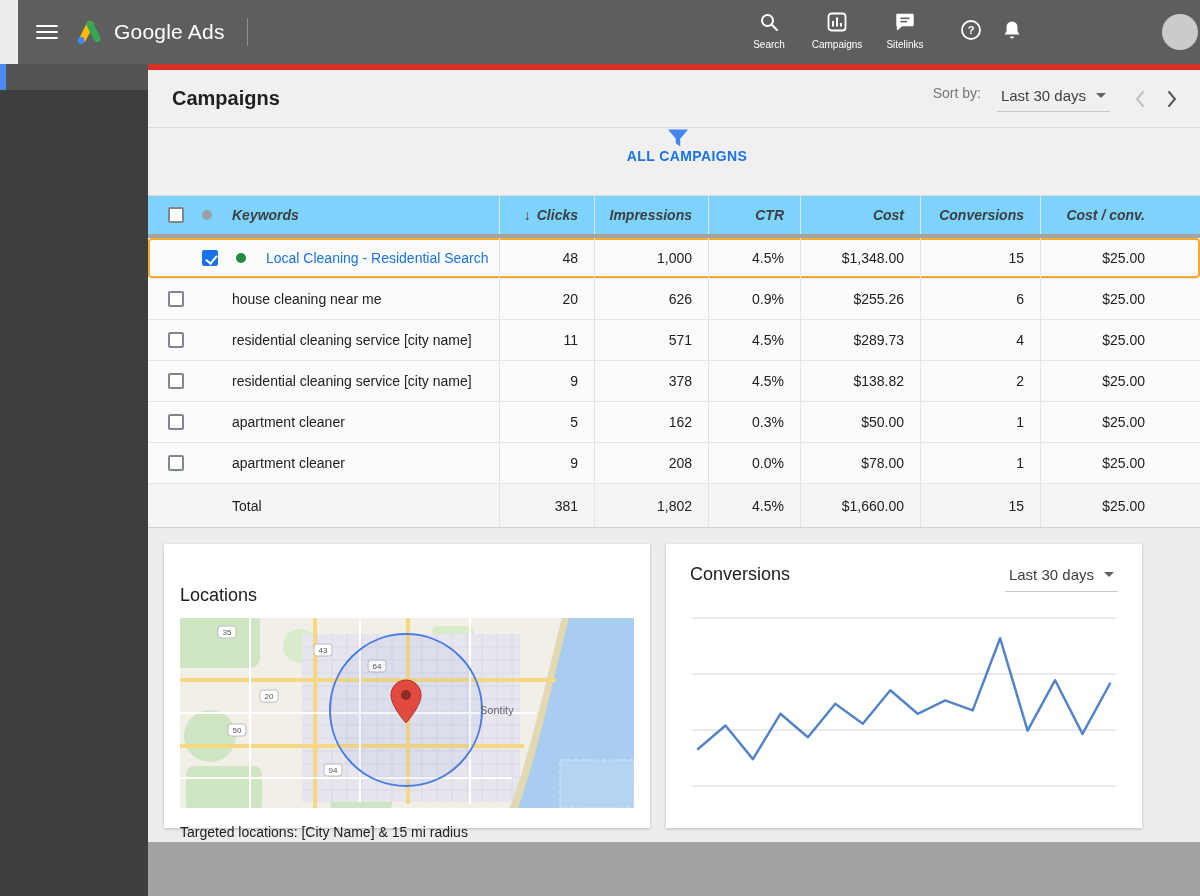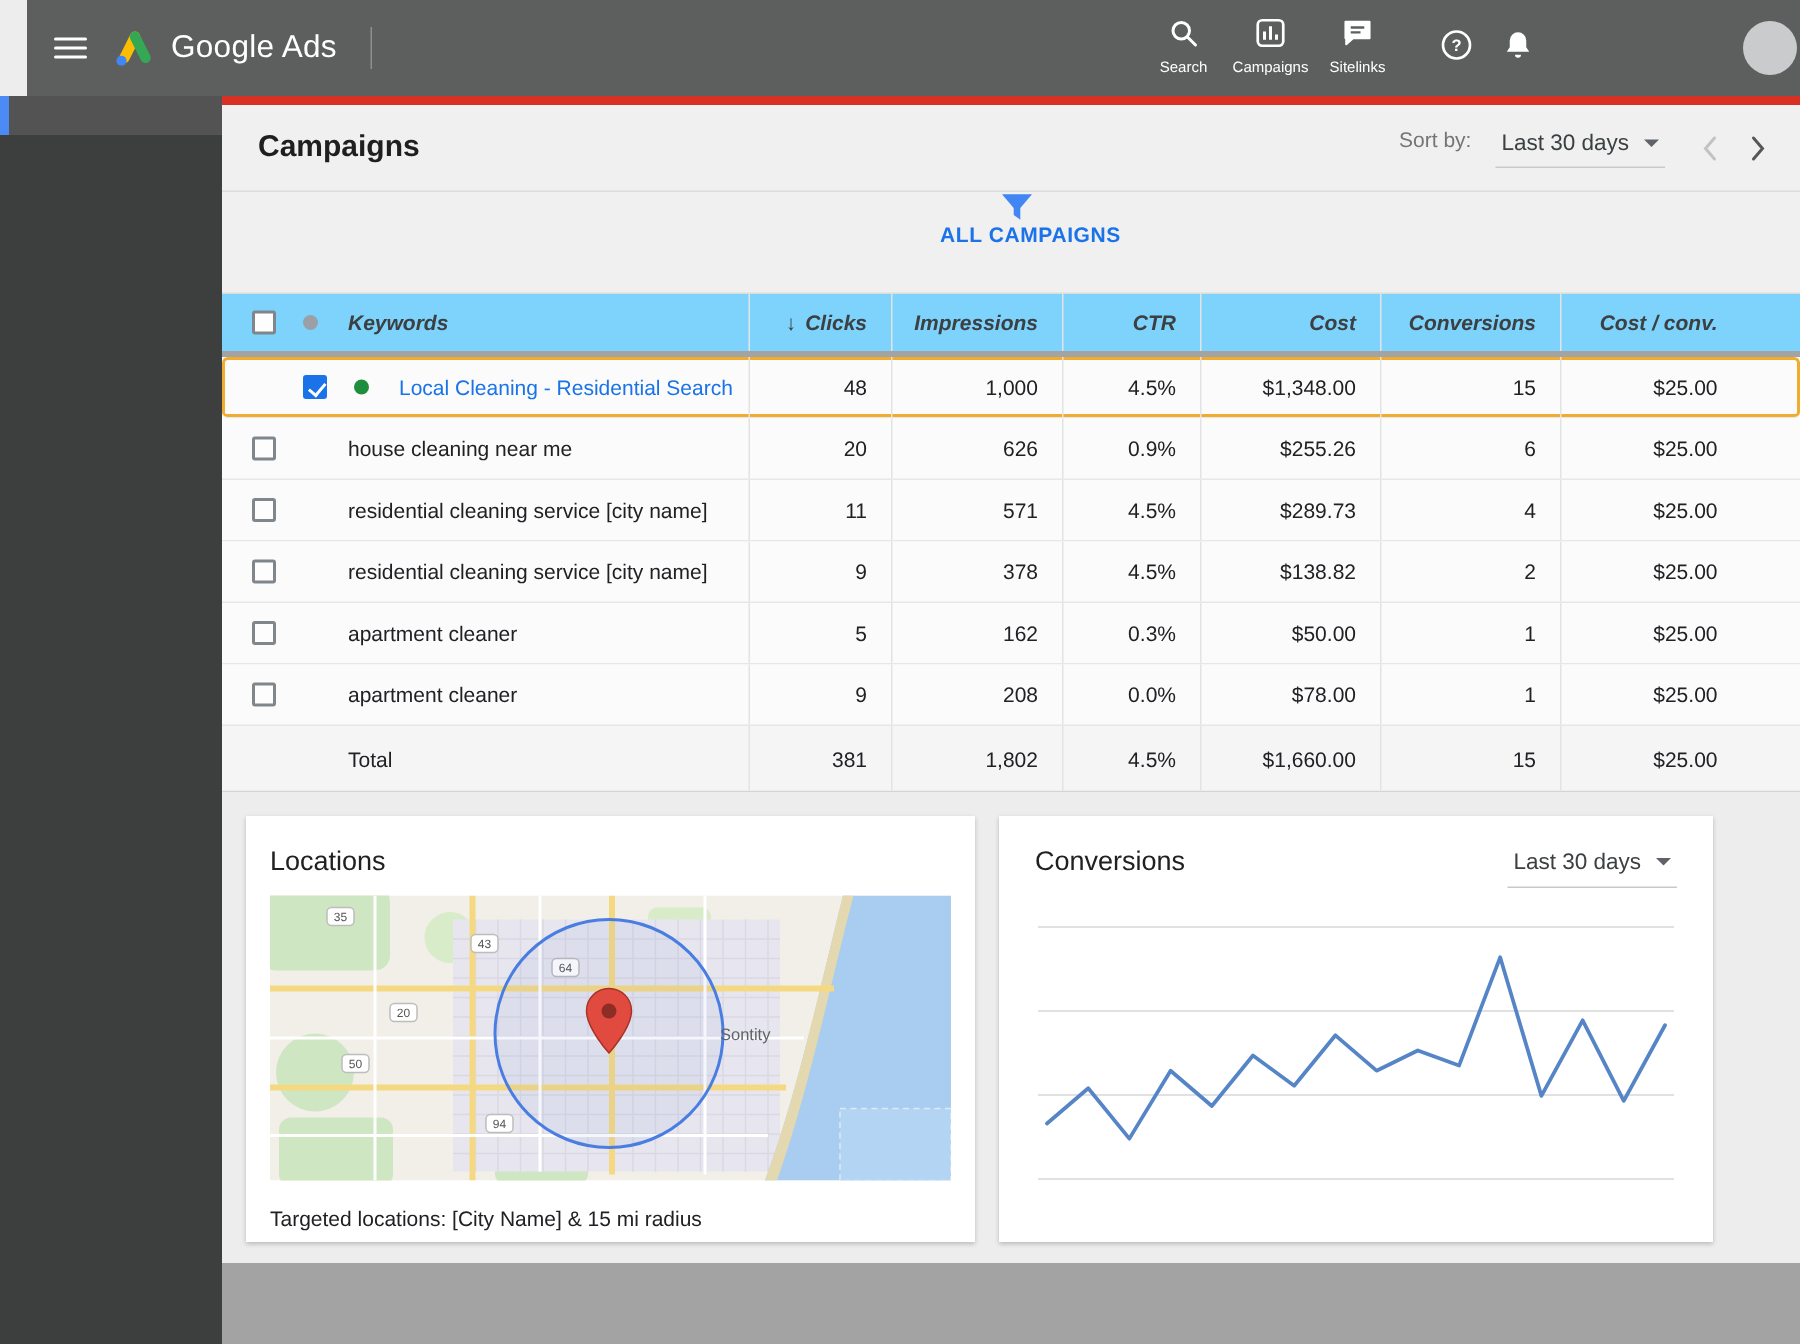--- a/index.html
+++ b/index.html
@@ -9,21 +9,21 @@
 
   
   .topbar { position:absolute; top:0; left:0; width:1200px; height:64px; background:#5d5f5e;
             display:flex; align-items:center; padding:0 20px 0 18px; z-index:20;margin-left:18px; }
   .tb-left { display:flex; align-items:center; gap:16px; }
   .hamburger { display:flex; align-items:center; cursor:pointer; }
   .brand { display:flex; align-items:center; gap:10px; cursor:pointer; }
   .brand-text { color:#fff; font-size:21px; letter-spacing:.2px; }
   .tb-divider { width:1px; height:28px; background:rgba(255,255,255,.3); margin-left:6px; }
   .tb-spacer { flex:1; }
-  .tb-nav { display:flex; align-items:flex-start; }
+  .tb-nav { display:flex; align-items:flex-start; gap:10px; }
   .nav-item { width:58px; display:flex; flex-direction:column; align-items:center; gap:3px;
               color:#fff; cursor:pointer; padding-bottom:2px; }
   .nav-item .nav-label { font-size:10px; }
   .tb-icons { display:flex; align-items:center; gap:20px; margin-left:26px; }
   .avatar { width:36px; height:36px; border-radius:50%; background:#c9cbcd; margin-left:140px; cursor:pointer; }
 
   
   .sidebar { position:absolute; top:64px; left:0; width:148px; height:832px; background:#3d3e3e; z-index:10; }
   .sidebar-selected { height:26px; background:#525352; border-left:6px solid #4c8bf5; cursor:pointer; }
 
@@ -73,21 +73,21 @@
   .dot { width:10px; height:10px; border-radius:50%; background:#1e8e3e; }
   .trow.highlight { box-shadow: inset 0 0 0 2px #efac2e; border-radius:4px; z-index:2;padding-left:34px; }
   .trow.highlight .kw-cell { color:#1a73e8; }
   .trow.total { height:43px; background:#f5f5f5; border-bottom:none; }
 
   
   .cards { display:flex; gap:16px; padding:16px 0 0 16px; }
   .card { background:#fff; box-shadow:0 1px 3px rgba(0,0,0,.22); height:284px; }
   .card-title { font-size:18px; font-weight:500; color:#212121; }
   .card-locations { width:486px; padding:20px 16px 10px 16px; }
-  .card-locations .card-title { margin-bottom:12px; }
+  .card-locations .card-title { margin-bottom:12px;margin-top:21px; }
   .map-caption { margin-top:12px; font-size:14px; color:#202124; }
   .card-conversions { width:476px; padding:20px 24px 10px 24px; }
   .conv-head { display:flex; align-items:flex-start; }
   .range-select { margin-left:auto; display:flex; align-items:center; gap:10px;
                   border-bottom:1px solid #c9c9c9; padding:2px 4px 8px 4px; cursor:pointer; }
   .range-value { font-size:15px; color:#3c4043; }
   .conv-chart { margin-top:16px; display:block; }
 
   .page-end { flex:1; background:#a3a3a3; margin-top:14px; }
 </style>

